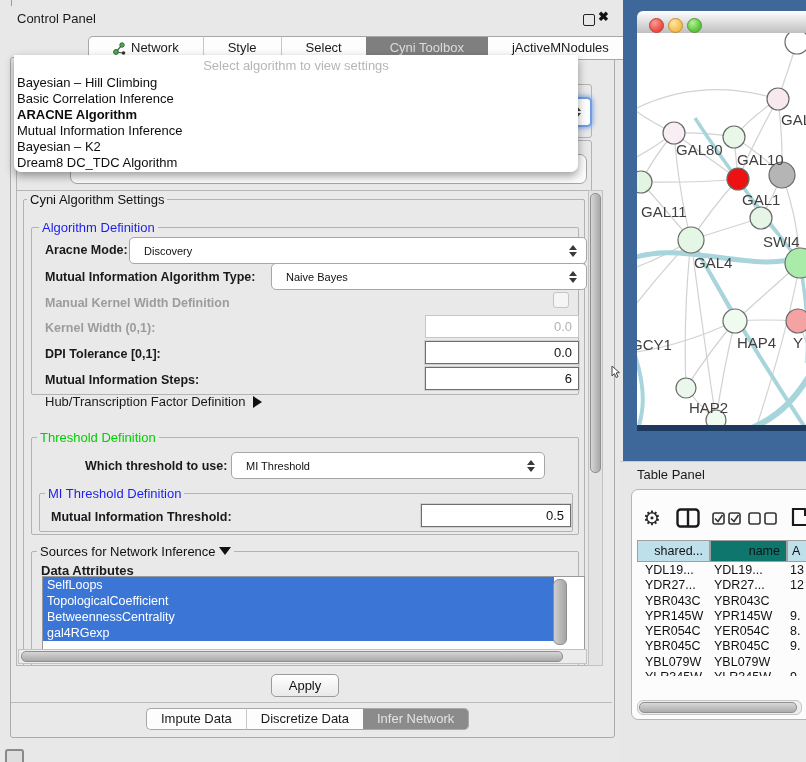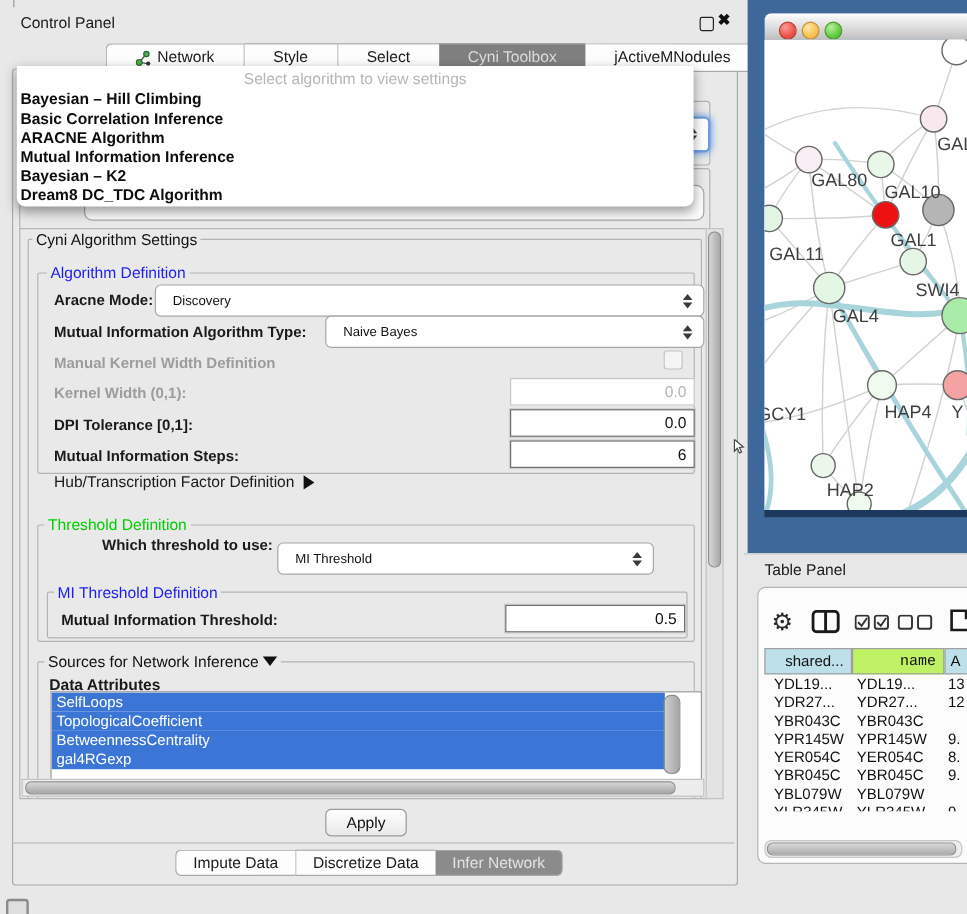--- a/index.html
+++ b/index.html
@@ -21,21 +21,21 @@
   .tab.sel{background:#7f7f7f;color:#dcdcdc;}
   .tab:not(.sel)+.tab:not(.sel){border-left:1px solid #c6c6c6;}
   
   .bgrp{border:1px solid #b3b3b3;border-radius:3px;background:#e9e9e9;}
   .focus-combo{left:70px;top:97px;width:518px;height:26px;background:#fff;border:2px solid #6f9ddf;border-radius:5px;box-shadow:0 0 5px 1px #7aa7e5;}
   .ghost-combo{left:70px;top:154px;width:515px;height:28px;background:#fcfcfc;border:1px solid #a5a5a5;border-radius:7px;}
   
   #popup{left:14px;top:55px;width:564px;height:117px;background:#fff;border-radius:0 0 7px 7px;
          box-shadow:0 4px 10px rgba(0,0,0,.38);z-index:50;}
   #popup .hdr{text-align:center;color:#b6b6b6;font-size:13px;height:18px;line-height:18px;margin-top:2px;}
-  #popup .item{font-size:13px;height:16px;line-height:16px;padding-left:3px;color:#0d0d0d;white-space:nowrap;font-weight:bold;}
+  #popup .item{font-size:13px;height:16px;line-height:16px;padding-left:3px;color:#0d0d0d;white-space:nowrap;}
   #popup .item.bold{font-weight:bold;}
   
   #viewport{left:16px;top:190px;width:572px;height:474px;border:1px solid #b5b5b5;background:#e9e9e9;overflow:hidden;}
   .vsb{left:588px;top:190px;width:13px;height:474px;background:#e3e3e3;border:1px solid #c2c2c2;}
   .vsb-thumb{left:590px;top:193px;width:9px;height:278px;border-radius:5px;border:1px solid #909090;background:linear-gradient(90deg,#d6d6d6,#a8a8a8);}
   .grp{position:absolute;border:1px solid #b3b3b3;border-radius:2px;}
   .grp-title{position:absolute;background:#e9e9e9;padding:0 3px;font-size:13px;white-space:nowrap;}
   .blue{color:#1d1dee;} .green{color:#00cf00;}
   .flabel{position:absolute;font-size:12.5px;font-weight:bold;color:#1a1a1a;white-space:nowrap;}
   .flabel.dis{color:#9c9c9c;}
@@ -176,21 +176,21 @@
     <div class="tfield en" style="left:408px;top:176px;width:146px;height:21px;">6</div>
 
     <div class="plain" style="left:28px;top:203px;">
       <span>Hub/Transcription Factor Definition</span>
       &nbsp;<span class="tri-r"></span>
     </div>
 
     <div class="grp" style="left:14px;top:246px;width:546px;height:96px;"></div>
     <div class="grp-title green" style="left:20px;top:239px;">Threshold Definition</div>
 
-    <div class="flabel" style="left:68px;top:256px;text-align:right;">Which threshold to use:</div>
+    <div class="flabel" style="left:68px;top:268px;text-align:right;">Which threshold to use:</div>
     <div class="combo" style="left:214px;top:261px;width:298px;height:25px;">
       <span>MI Threshold</span>
       <span class="spin">
           <i class="up"></i>
           <i class="dn"></i>
         </span>
     </div>
 
     <div class="grp" style="left:22px;top:302px;width:532px;height:37px;"></div>
     <div class="grp-title blue" style="left:28px;top:295px;">MI Threshold Definition</div>
@@ -337,21 +337,21 @@
     <rect x="1" y="1" width="11" height="11" rx="2" fill="none" stroke="#333" stroke-width="1.6"></rect>
     <rect x="17" y="1" width="11" height="11" rx="2" fill="none" stroke="#333" stroke-width="1.6"></rect>
   </svg>
   <svg class="abs" style="left:791px;top:506px;" width="24" height="22">
     <path d="M2,3 L14,3 L20,9 L20,19 L2,19 Z" fill="none" stroke="#1a1a1a" stroke-width="2.2"></path>
     <path d="M14,3 L14,9 L20,9" fill="none" stroke="#1a1a1a" stroke-width="2"></path>
   </svg>
 
   <div id="tbl-header">
       <div class="tbl-hdr-cell abs" style="left: 637px; width: 73px; background: rgb(190, 224, 235);">shared...</div>
-      <div class="tbl-hdr-cell abs" style="left: 710px; width: 77px; background: #bef264; font-family: Liberation Mono, monospace;">name</div>
+      <div class="tbl-hdr-cell abs" style="left: 710px; width: 77px; background: #0f766e;">name</div>
       <div class="tbl-hdr-cell abs" style="left: 787px; width: 60px; background: rgb(190, 224, 235); justify-content: flex-start; padding-left: 4px;">A</div>
     </div>
   <div class="abs" id="tbl-rows">
       <div class="trow">
         <div class="tc1">YDL19...</div>
         <div class="tc2">YDL19...</div>
         <div class="tc3">13</div>
       </div>
       <div class="trow">
         <div class="tc1">YDR27...</div>

